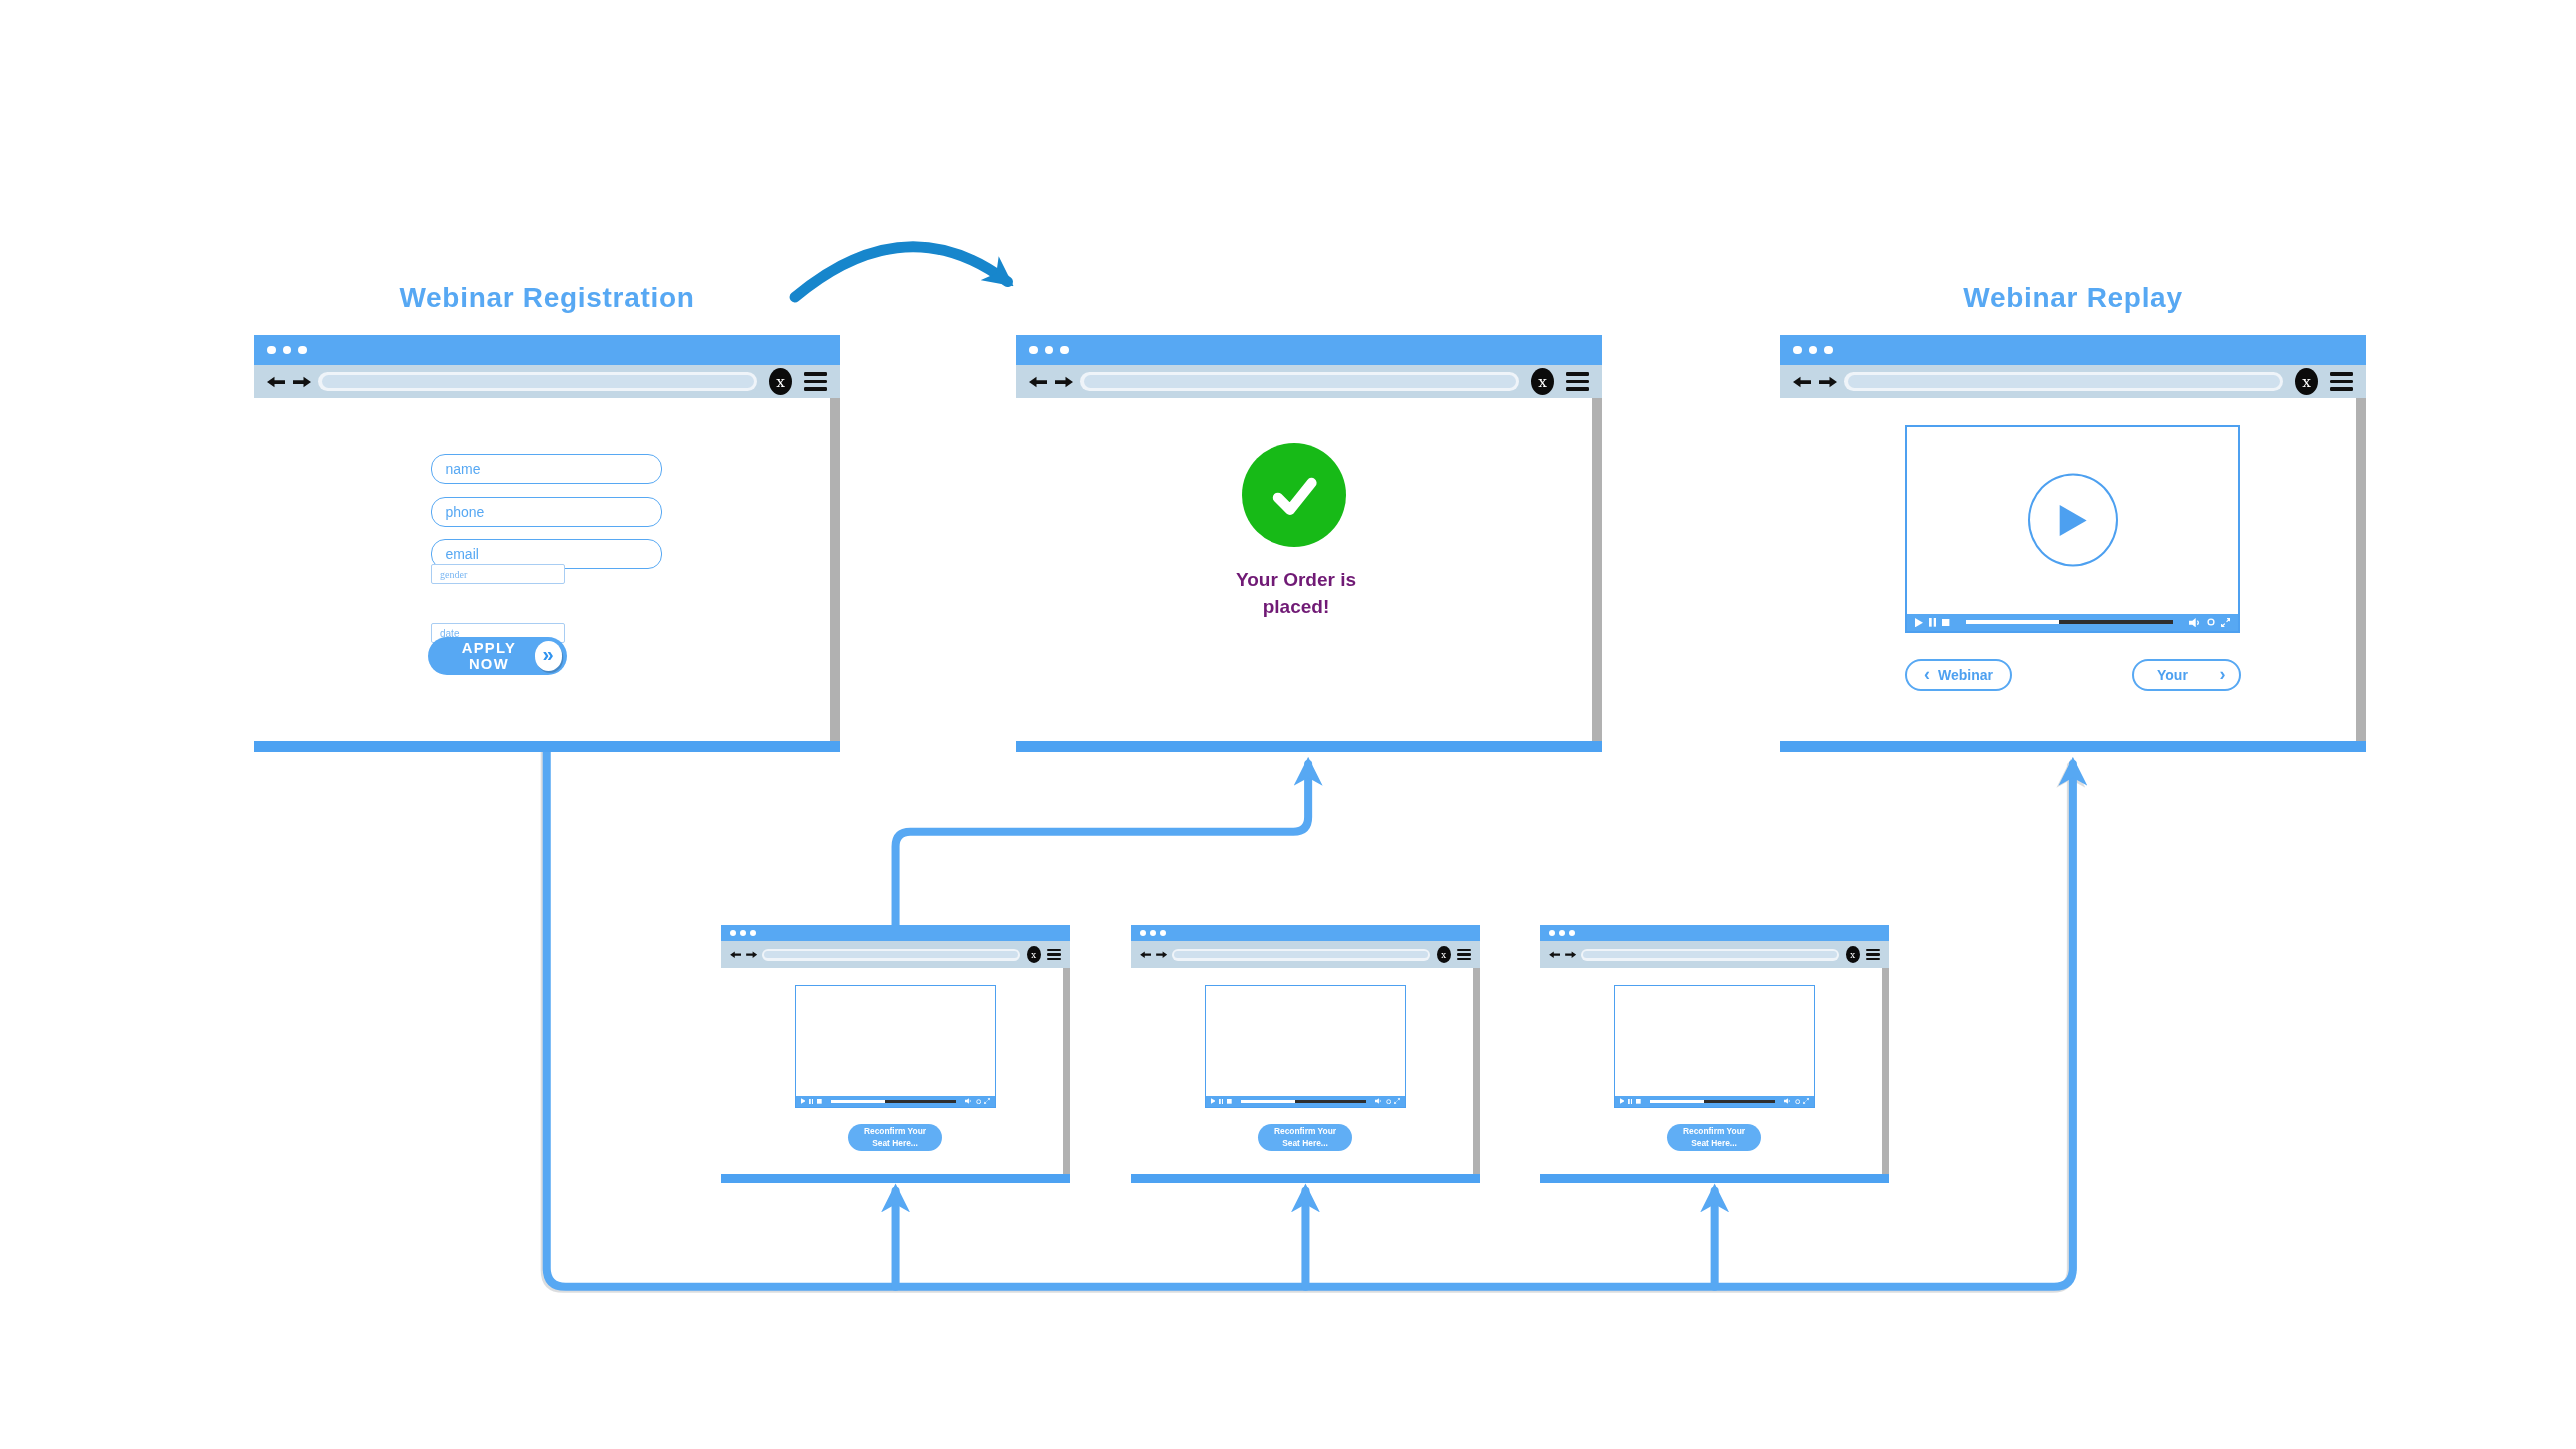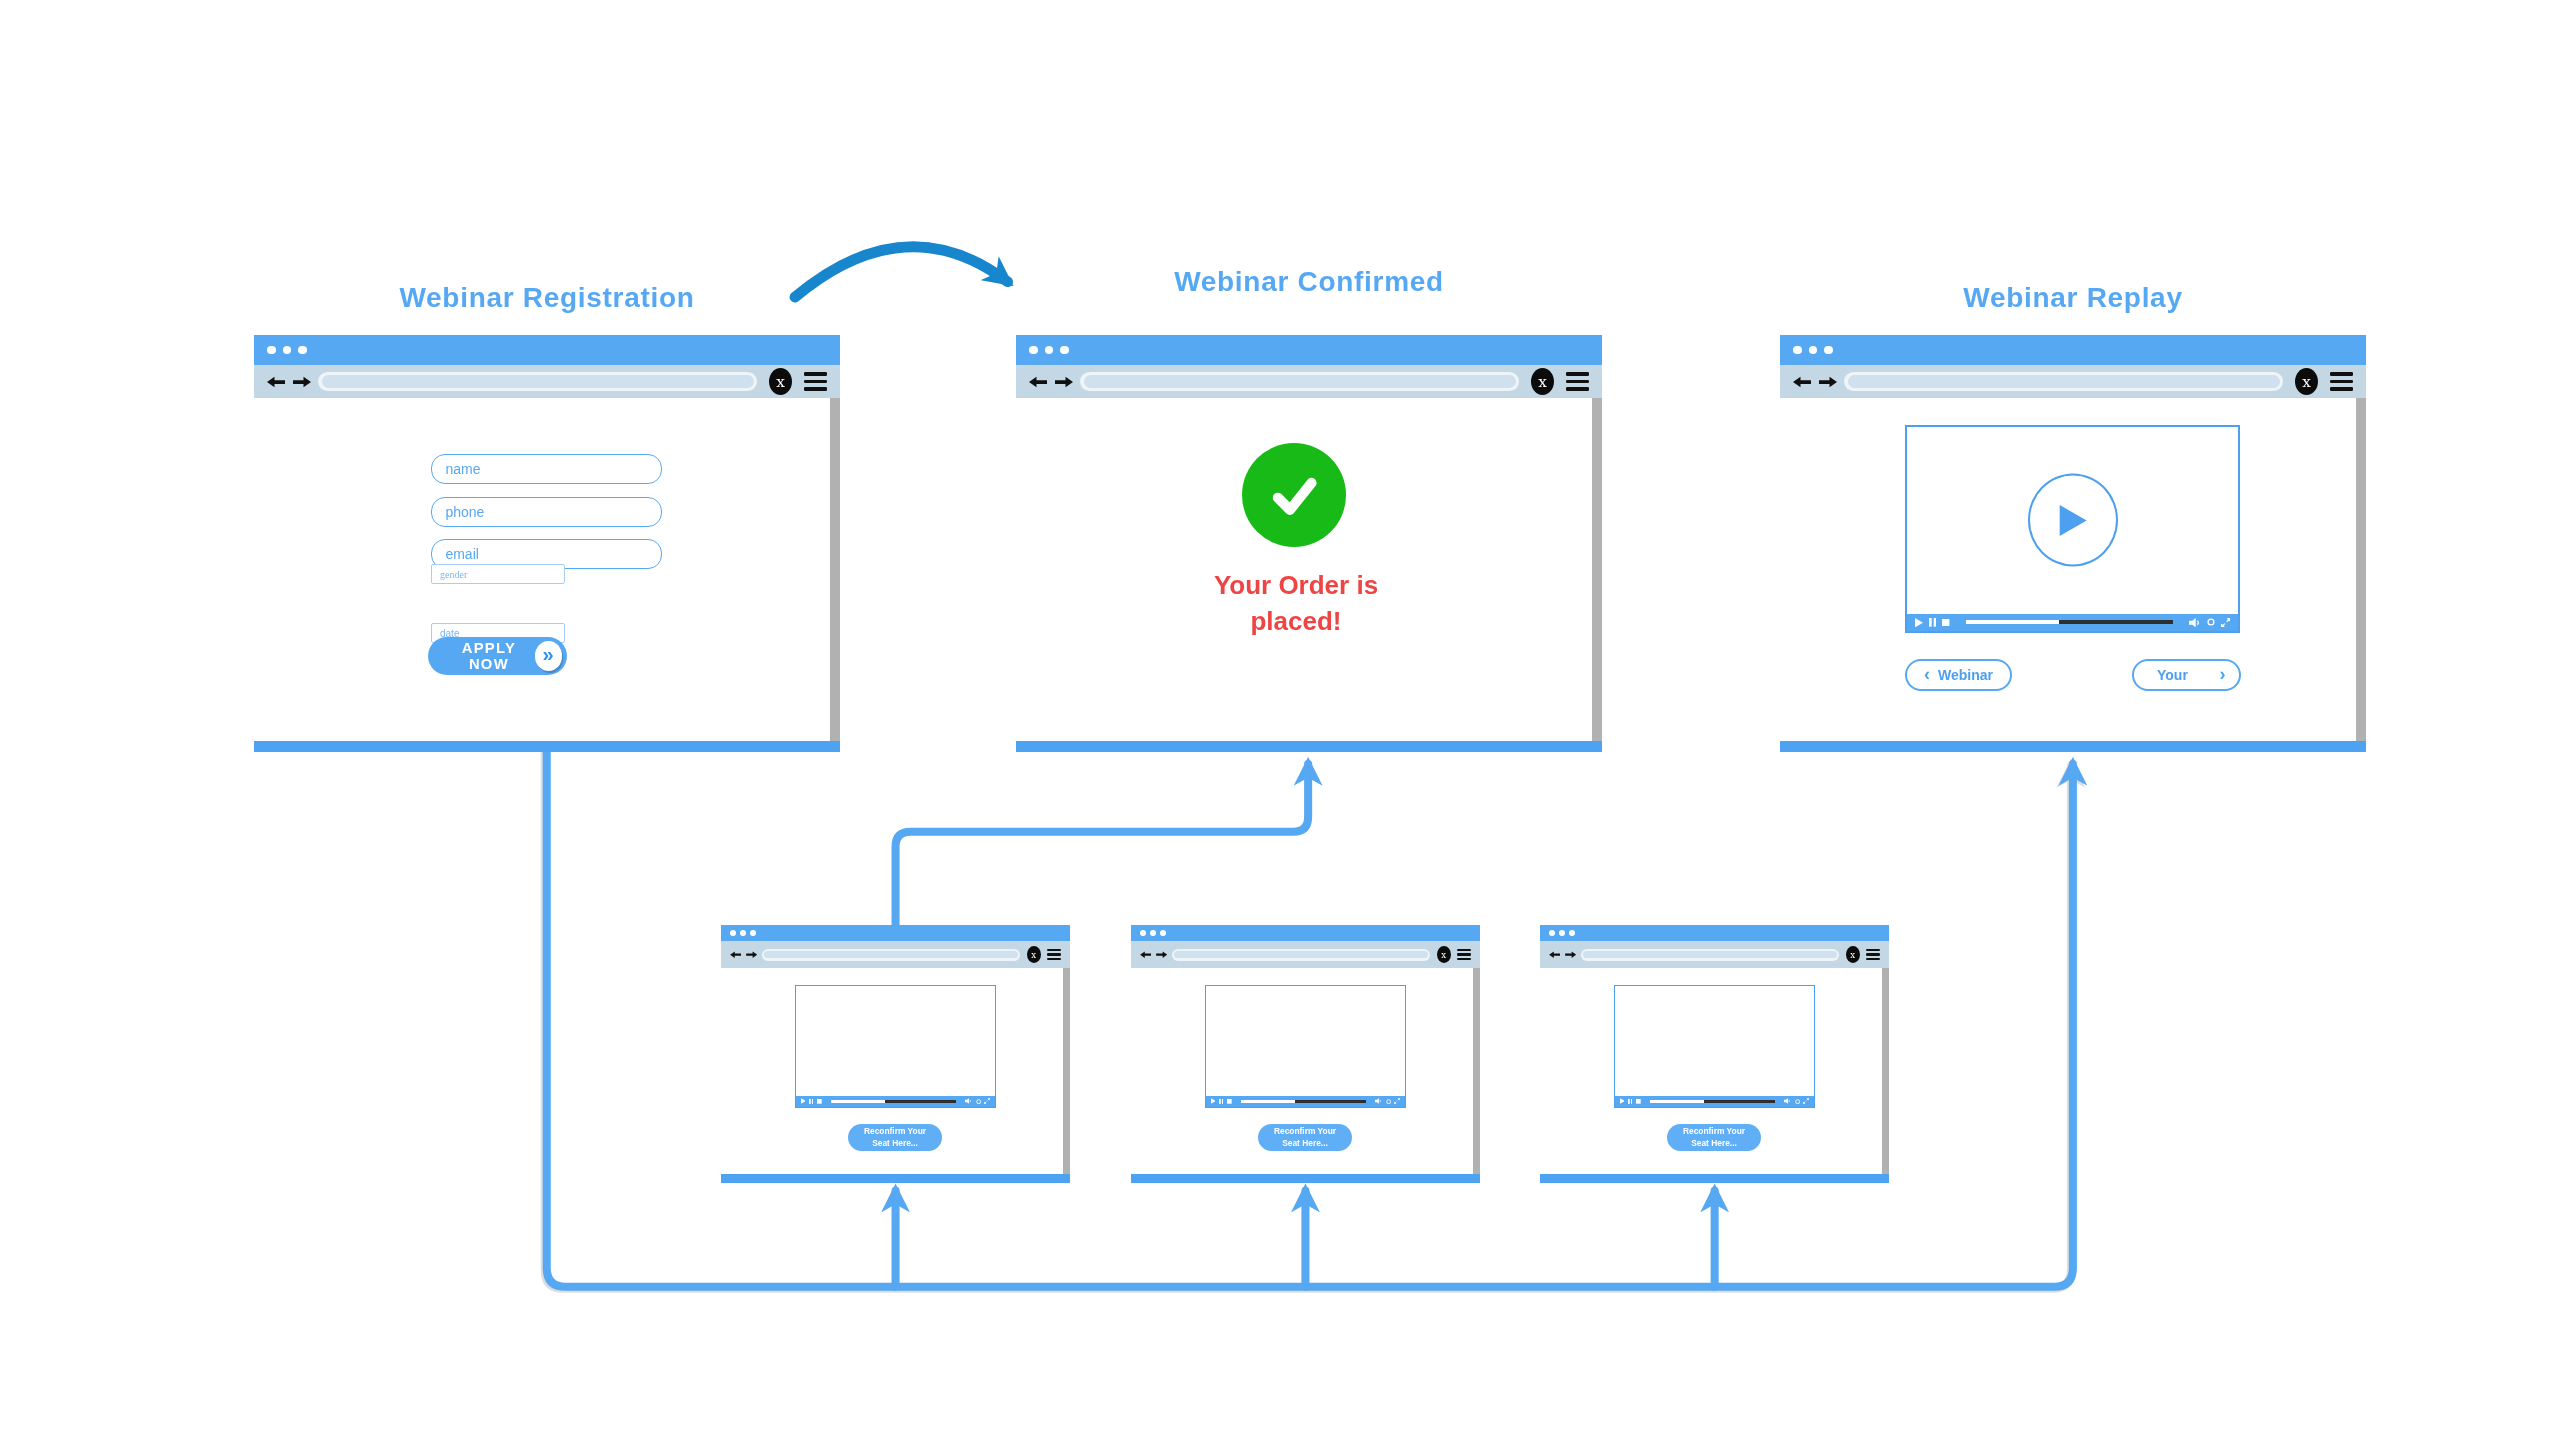--- a/index.html
+++ b/index.html
@@ -41,22 +41,22 @@
   .apply{position:absolute;left:174px;top:239px;width:139px;height:38px;border-radius:19.5px;
          background:#57a8f3;color:#fff;display:flex;align-items:center;justify-content:space-between;
          padding:0 4.7px 0 14.8px;font-weight:800;font-size:14.8px;letter-spacing:1.3px;box-sizing:border-box;
          border:none;cursor:pointer;font-family:"Liberation Sans",sans-serif;}
   .apply .circ{width:29.5px;height:29.5px;background:#fff;border-radius:50%;display:flex;align-items:center;
          justify-content:center;color:#2f93ef;font-size:20px;font-weight:700;
          box-shadow:1.3px 2px 0 rgba(0,0,0,.18);padding-bottom:2.7px;box-sizing:border-box;}
   
   .check{position:absolute;left:226px;top:45px;width:104px;height:104px;border-radius:50%;
          background:#17ba17;display:flex;align-items:center;justify-content:center;}
-  .msg{position:absolute;left:193px;top:169px;width:174px;text-align:center;color:#ef4444;
-       font-size:26px;font-weight:800;line-height:1.4;}
+  .msg{position:absolute;left:193px;top:169px;width:174px;text-align:center;color:#701a75;
+       font-size:19px;font-weight:800;line-height:1.4;}
   
   .player{position:absolute;border:2px solid #4da0f0;box-sizing:border-box;background:#fff;
           display:flex;flex-direction:column;}
   .pbody{flex:1;position:relative;}
   .pcirc{position:absolute;left:50%;top:50%;transform:translate(-50%,-50%);
          width:86px;height:89px;border:2.7px solid #4da0f0;border-radius:50%;
          display:flex;align-items:center;justify-content:center;background:#fff;cursor:pointer;}
   .pbar{background:#57a8f3;display:flex;align-items:center;flex:none;}
   .pbar-big{height:17.4px;padding:0 8px;gap:6px;}
   .pbar-sm{height:11.4px;padding:0 4.7px;gap:3.4px;}
@@ -107,21 +107,20 @@
     </defs>
     <path class="arc" d="M1185 443 Q1350 305 1502 420" marker-end="url(#ah2)"></path>
     <path class="wire shadow" d="M815 1110 V1890 Q815 1918 843 1918 H3062 Q3090 1918 3090 1890 V1139" marker-end="url(#ah)"></path>
     <path class="wire" d="M1335 1918 V1775" marker-end="url(#ah)"></path>
     <path class="wire" d="M1946 1918 V1775" marker-end="url(#ah)"></path>
     <path class="wire" d="M2556 1918 V1775" marker-end="url(#ah)"></path>
     <path class="wire" d="M1335 1410 V1262 Q1335 1240 1357 1240 H1928 Q1950 1240 1950 1218 V1139" marker-end="url(#ah)"></path>
   </svg>
 
   <div class="title" style="left:254px;top:282px;">Webinar Registration</div>
-  <div class="title" style="left:1016px;top:266px;">Webinar Confirmed</div>
   <div class="title" style="left:1780px;top:282px;">Webinar Replay</div>
 
   <div class="bwin" style="left:254px;">
     <div class="tb">
       <span class="dot"></span>
       <span class="dot"></span>
       <span class="dot"></span>
     </div>
     <div class="toolbar">
       <svg class="nav" viewBox="0 0 24 16">

